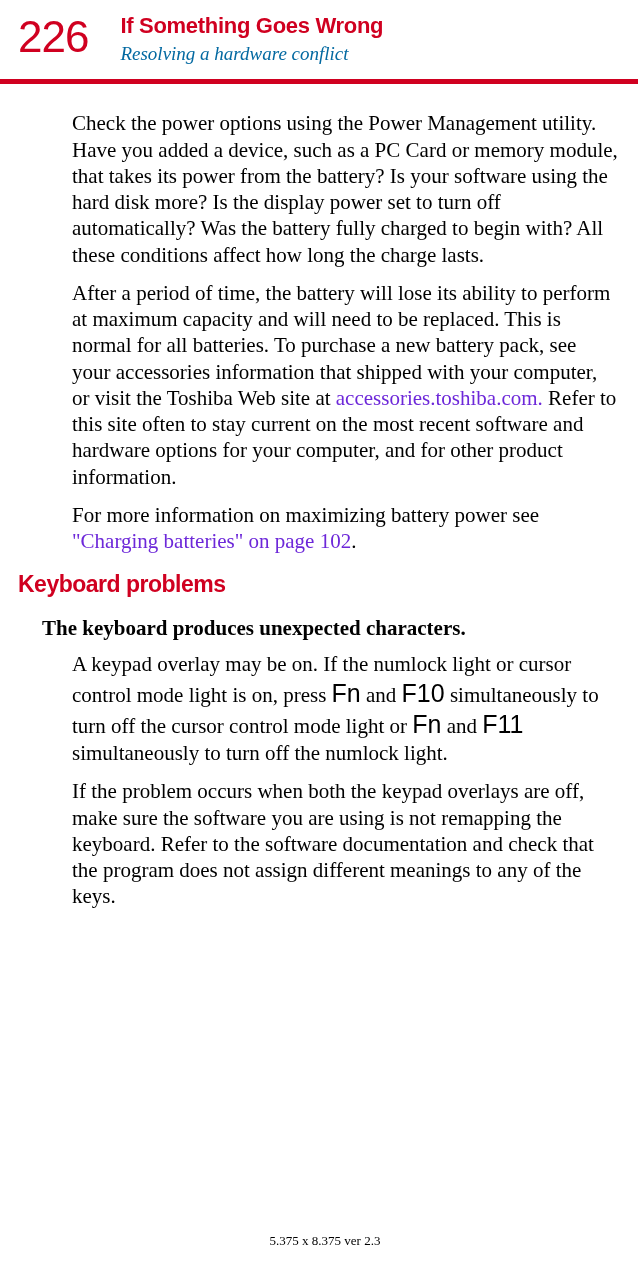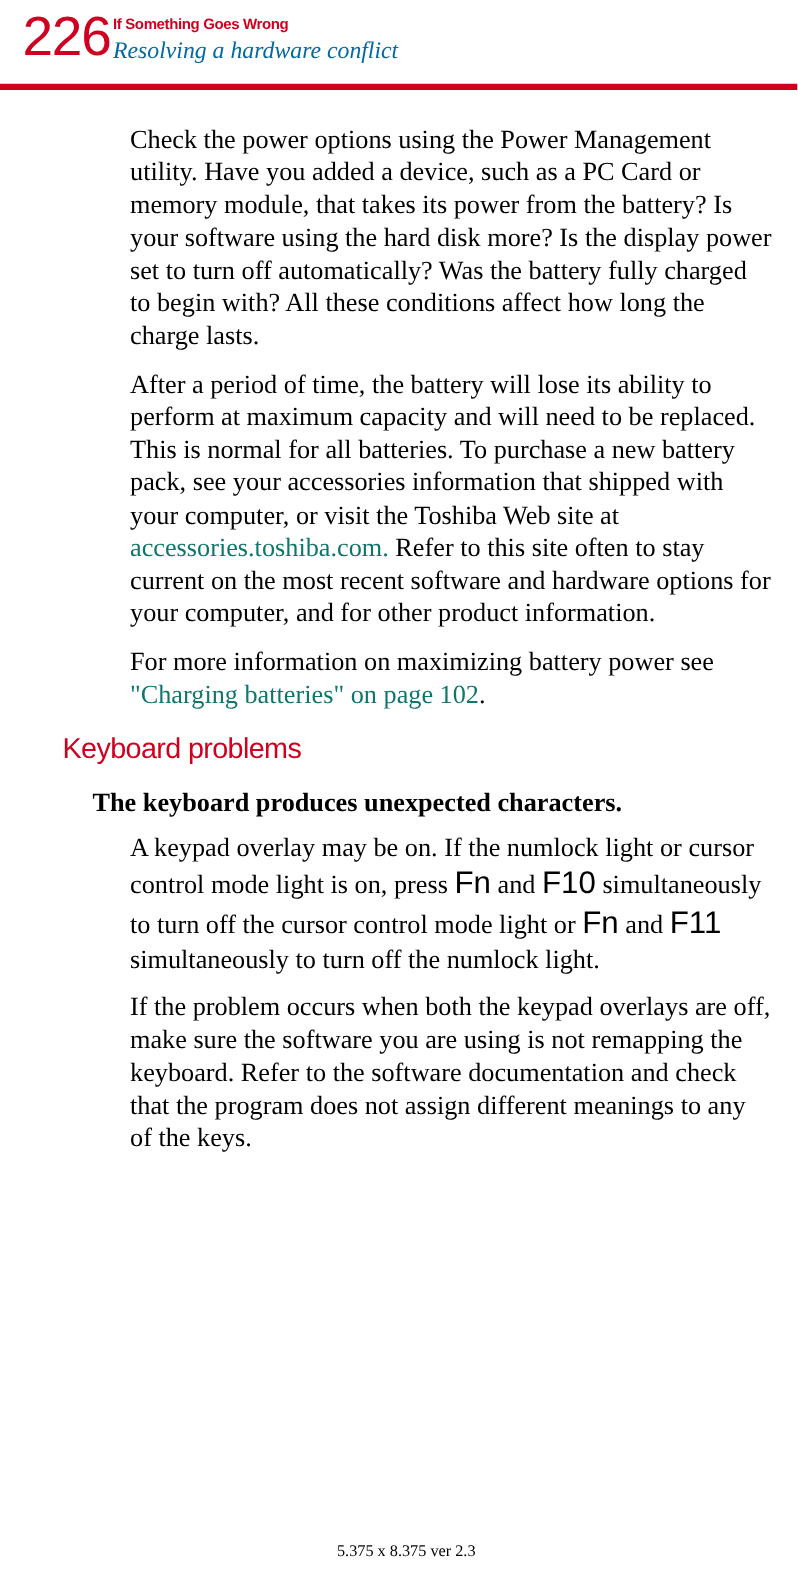--- a/index.html
+++ b/index.html
@@ -10,68 +10,67 @@
     font-size: 21px;
     line-height: 1.25;
     color: #000;
     background: #fff;
     position: relative;
   }
   .header {
     display: flex;
     align-items: center;
     padding: 8px 0 0 18px;
-    gap: 2px;
+    gap: 32px;
   }
   .page-number {
     font-family: Arial, Helvetica, sans-serif;
     font-size: 44px;
     font-weight: 400;
     color: #d00020;
     line-height: 1;
     letter-spacing: -1px;
   }
   .header-titles {
     padding-top: 4px;
   }
   .chapter-title {
     font-family: Arial, Helvetica, sans-serif;
-    font-size: 12px;
+    font-size: 22px;
     font-weight: bold;
     color: #d00020;
     letter-spacing: -0.3px;
   }
   .section-title {
     font-family: Georgia, 'Times New Roman', serif;
     font-size: 19px;
     font-style: italic;
     color: #0369a1;
     margin-top: 2px;
   }
   .divider {
     height: 5px;
     background: #d00020;
     margin: 14px 0 0 0;
     width: 100%;
   }
   .content {
     padding: 26px 20px 0 72px;
-    margin-left: 32px;
   }
   .para {
     margin-bottom: 12px;
     text-align: left;
   }
   .link {
-    color: #0f766e;
+    color: #6d28d9;
   }
   .sect-heading {
     font-family: Arial, Helvetica, sans-serif;
     font-size: 23px;
-    font-weight: normal;
+    font-weight: bold;
     color: #d00020;
     margin: 16px 0 16px -54px;
     letter-spacing: -0.5px;
   }
   .sub-heading {
     font-family: Georgia, 'Times New Roman', serif;
     font-size: 21px;
     font-weight: bold;
     margin: 10px 0 10px -30px;
   }

